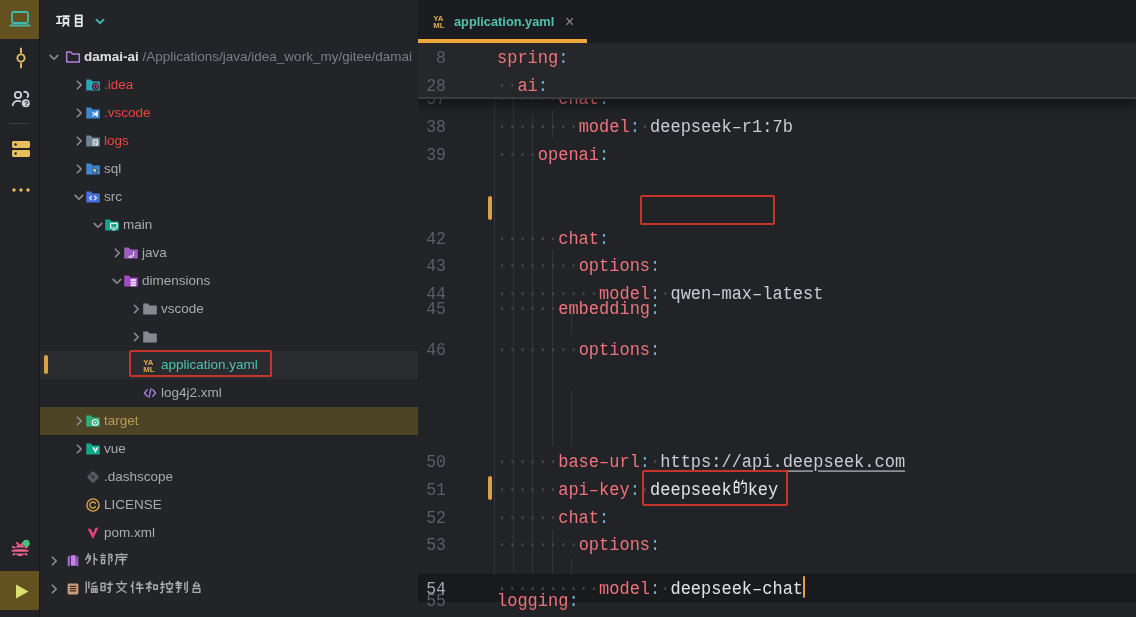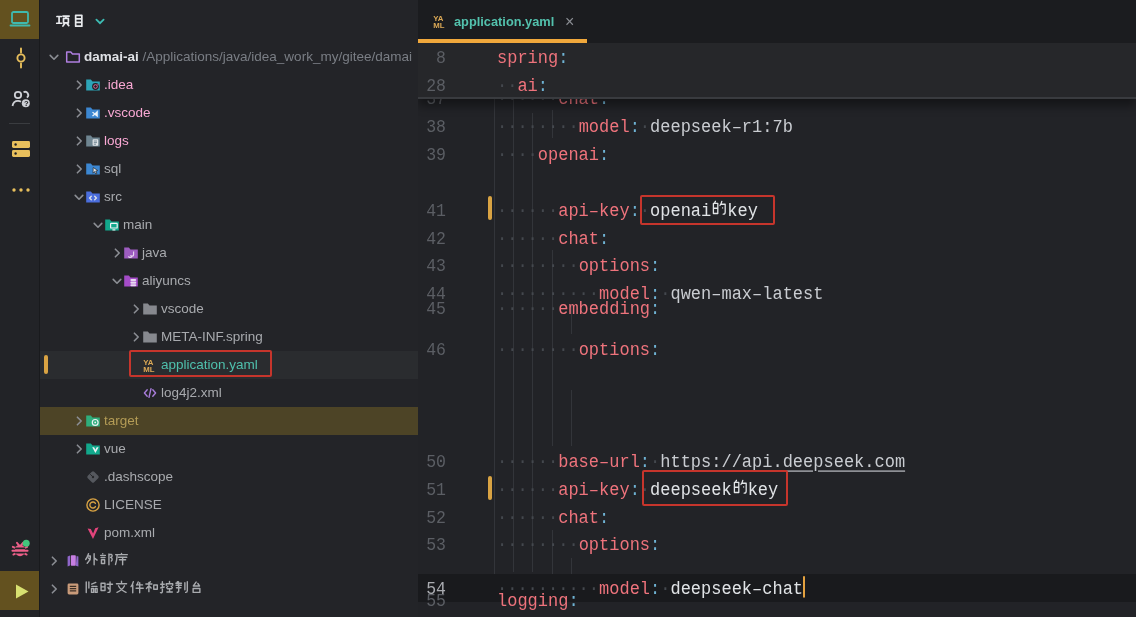--- a/index.html
+++ b/index.html
@@ -11,21 +11,21 @@
 .ssep {position:absolute;left:9px;width:21px;border-top:1px solid #3a3c40}
 #tree {position:absolute;left:40px;top:0;width:378px;height:617px;background:#232428;
   overflow:hidden}
 #thead {position:absolute;left:0;top:0;width:378px;height:43px}
 .trow {position:absolute;left:0;width:378px;height:28px}
 .ch {position:absolute;width:16px;height:16px}
 .tic {position:absolute;width:16px;height:16px}
 .ti {width:16px;height:16px;display:block}
 .tlb {position:absolute;height:28px;line-height:28px;font-size:13.5px;color:#a8aaae;
   white-space:nowrap}
-.tlb.brick {color:#f9a8d4}
+.tlb.brick {color:#ef4444}
 .tlb.teal {color:#4fc0ad}
 .tlb.olive {color:#b49c56}
 .wt {color:#dfe1e5;font-weight:bold}
 .pth {color:#7a7e85}
 .obar {position:absolute;width:4px;height:19px;border-radius:2px;background:#d9a343}
 .rbox {position:absolute;border:2.5px solid #c6352c;border-radius:2px}
 #editor {position:absolute;left:418px;top:0;width:718px;height:617px;background:#222327;
   overflow:hidden}
 #tabbar {position:absolute;left:0;top:0;width:718px;height:43px;background:#1b1c1f}
 #tab {position:absolute;left:0;top:0;width:169px;height:43px}
@@ -214,39 +214,38 @@
         <path d="M4.2 6.4 8 10.2 11.8 6.4" fill="none" stroke="#8b8e94" stroke-width="1.6" stroke-linecap="round" stroke-linejoin="round"></path>
       </svg>
 <div class="tic" style="left:83px;top:273px">
         <svg class="ti" viewBox="0 0 16 16">
           <path d="M1.2 2.6h4.6l1.7 1.8h7.3v9H1.2z" fill="#a44cc8" rx="1"></path>
           <rect x="7.4" y="6" width="5.8" height="2.1" rx="1" fill="#e7d9f0"></rect>
           <rect x="7.4" y="8.6" width="5.8" height="2.1" rx="1" fill="#e7d9f0"></rect>
           <rect x="7.4" y="11.2" width="5.8" height="2.1" rx="1" fill="#e7d9f0"></rect>
         </svg>
       </div>
-<div class="tlb " style="left:102px;top:267px">aliyuncs</div>
+<div class="tlb " style="left:102px;top:267px">dimensions</div>
 <svg class="ch" style="left:88px;top:301px" viewBox="0 0 16 16">
         <path d="M6.4 4.2 10.2 8 6.4 11.8" fill="none" stroke="#8b8e94" stroke-width="1.6" stroke-linecap="round" stroke-linejoin="round"></path>
       </svg>
 <div class="tic" style="left:102px;top:301px">
         <svg class="ti" viewBox="0 0 16 16">
           <path d="M1.2 2.6h4.6l1.7 1.8h7.3v9H1.2z" fill="#87898f" rx="1"></path>
         </svg>
       </div>
 <div class="tlb " style="left:121px;top:295px">vscode</div>
 <svg class="ch" style="left:88px;top:329px" viewBox="0 0 16 16">
         <path d="M6.4 4.2 10.2 8 6.4 11.8" fill="none" stroke="#8b8e94" stroke-width="1.6" stroke-linecap="round" stroke-linejoin="round"></path>
       </svg>
 <div class="tic" style="left:102px;top:329px">
         <svg class="ti" viewBox="0 0 16 16">
           <path d="M1.2 2.6h4.6l1.7 1.8h7.3v9H1.2z" fill="#87898f" rx="1"></path>
         </svg>
       </div>
-<div class="tlb " style="left:121px;top:323px">META-INF.spring</div>
 <div class="tic" style="left:102px;top:357px">
         <svg class="ti" viewBox="0 0 16 16">
           <text x="1.2" y="7.6" font-family="Liberation Sans" font-size="7.8" font-weight="bold" fill="#dca956">YA</text>
           <text x="1.2" y="14.8" font-family="Liberation Sans" font-size="7.8" font-weight="bold" fill="#dca956">ML</text>
         </svg>
       </div>
 <div class="tlb teal" style="left:121px;top:351px">application.yaml</div>
 <div class="tic" style="left:102px;top:385px">
         <svg class="ti" viewBox="0 0 16 16">
           <path d="M5.2 4.8 2.4 8l2.8 3.2M10.8 4.8 13.6 8l-2.8 3.2M9 3.6 7 12.4" fill="none" stroke="#a87ddb" stroke-width="1.4" stroke-linecap="round" stroke-linejoin="round"></path>
@@ -379,26 +378,20 @@
 <div class="ig" style="left:114px;top:113px;height:459px"></div>
 <div class="ig" style="left:134px;top:110px;height:28px"></div>
 <div class="ig" style="left:134px;top:250px;height:196px"></div>
 <div class="ig" style="left:134px;top:530px;height:56px"></div>
 <div class="ig" style="left:153px;top:306px;height:28px"></div>
 <div class="ig" style="left:153px;top:390px;height:56px"></div>
 <div class="ig" style="left:153px;top:558px;height:28px"></div>
 <div class="cl" style="top:84.0px"><span class="ln">37</span><span class="ct"><span class="ws">······</span><span class="k">chat</span><span class="cn">:</span></span></div>
 <div class="cl" style="top:111.9px"><span class="ln">38</span><span class="ct"><span class="ws">········</span><span class="k">model</span><span class="cn">:</span><span class="ws">·</span><span class="v">deepseek–r1:7b</span></span></div>
 <div class="cl" style="top:139.8px"><span class="ln">39</span><span class="ct"><span class="ws">····</span><span class="k">openai</span><span class="cn">:</span></span></div>
-<div class="cl" style="top:195.6px"><span class="ln">41</span><span class="ct"><span class="ws">······</span><span class="k">api–key</span><span class="cn">:</span><span class="ws">·</span><span class="v bright">openai<svg class="cj" style="width:16px;height:16px;vertical-align:-1px;color:#e2e5e8;" viewBox="0 0 16 16">
-              <g fill="none" stroke="currentColor" stroke-width="1.3" stroke-linecap="round" stroke-linejoin="round">
-                <path d="M4.4 1.8 3.4 3.6M2.4 3.6h4.4v9h-4.4zM2.4 8h4.4"></path>
-                <path d="M10.8 1.8c-.3 1.3-.9 2.5-1.8 3.6M9.8 4.4h4.4v6.8c0 1.4-.8 2-2 2M11.6 7.6v.01"></path>
-              </g>
-            </svg>key</span></span></div>
 <div class="cl" style="top:223.5px"><span class="ln">42</span><span class="ct"><span class="ws">······</span><span class="k">chat</span><span class="cn">:</span></span></div>
 <div class="cl" style="top:251.4px"><span class="ln">43</span><span class="ct"><span class="ws">········</span><span class="k">options</span><span class="cn">:</span></span></div>
 <div class="cl" style="top:279.3px"><span class="ln">44</span><span class="ct"><span class="ws">··········</span><span class="k">model</span><span class="cn">:</span><span class="ws">·</span><span class="v">qwen–max–latest</span></span></div>
 <div class="cl" style="top:294px"><span class="ln">45</span><span class="ct"><span class="ws">······</span><span class="k">embedding</span><span class="cn">:</span></span></div>
 <div class="cl" style="top:335.1px"><span class="ln">46</span><span class="ct"><span class="ws">········</span><span class="k">options</span><span class="cn">:</span></span></div>
 <div class="cl" style="top:446.7px"><span class="ln">50</span><span class="ct"><span class="ws">······</span><span class="k">base–url</span><span class="cn">:</span><span class="ws">·</span><span class="v u">https://api.deepseek.com</span></span></div>
 <div class="cl" style="top:474.6px"><span class="ln">51</span><span class="ct"><span class="ws">······</span><span class="k">api–key</span><span class="cn">:</span><span class="ws">·</span><span class="v bright">deepseek<svg class="cj" style="width:16px;height:16px;vertical-align:-1px;color:#e2e5e8;" viewBox="0 0 16 16">
               <g fill="none" stroke="currentColor" stroke-width="1.3" stroke-linecap="round" stroke-linejoin="round">
                 <path d="M4.4 1.8 3.4 3.6M2.4 3.6h4.4v9h-4.4zM2.4 8h4.4"></path>
                 <path d="M10.8 1.8c-.3 1.3-.9 2.5-1.8 3.6M9.8 4.4h4.4v6.8c0 1.4-.8 2-2 2M11.6 7.6v.01"></path>

